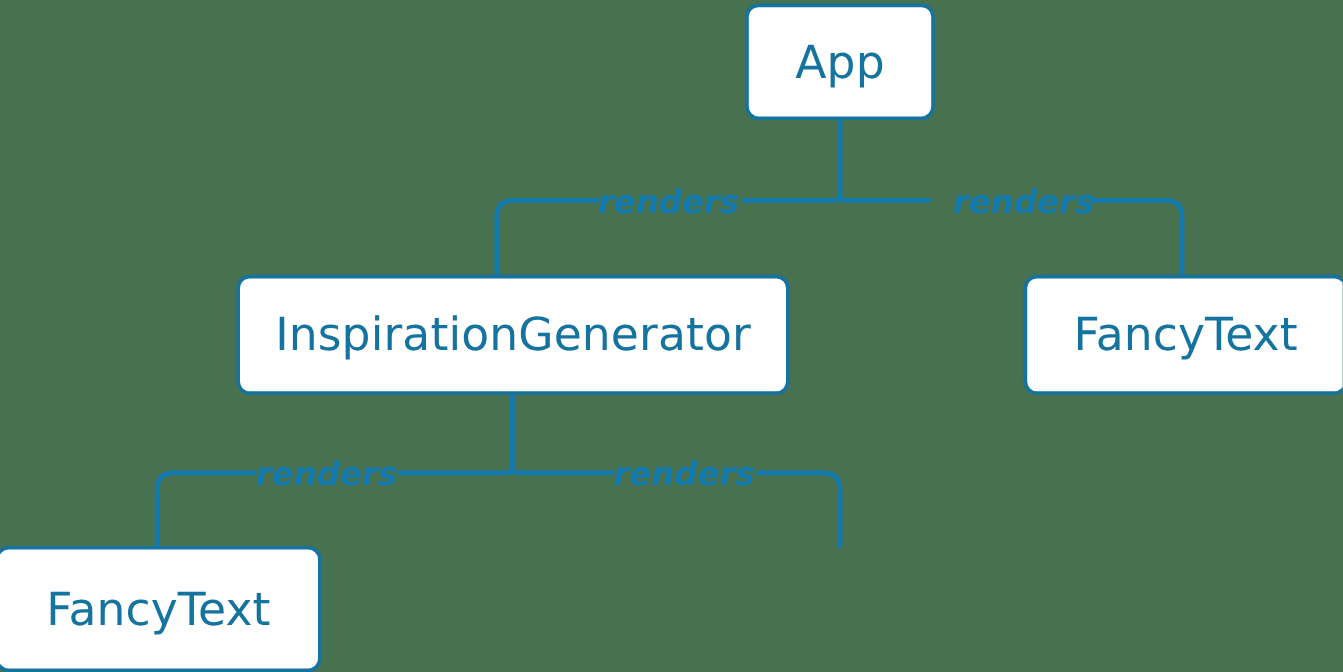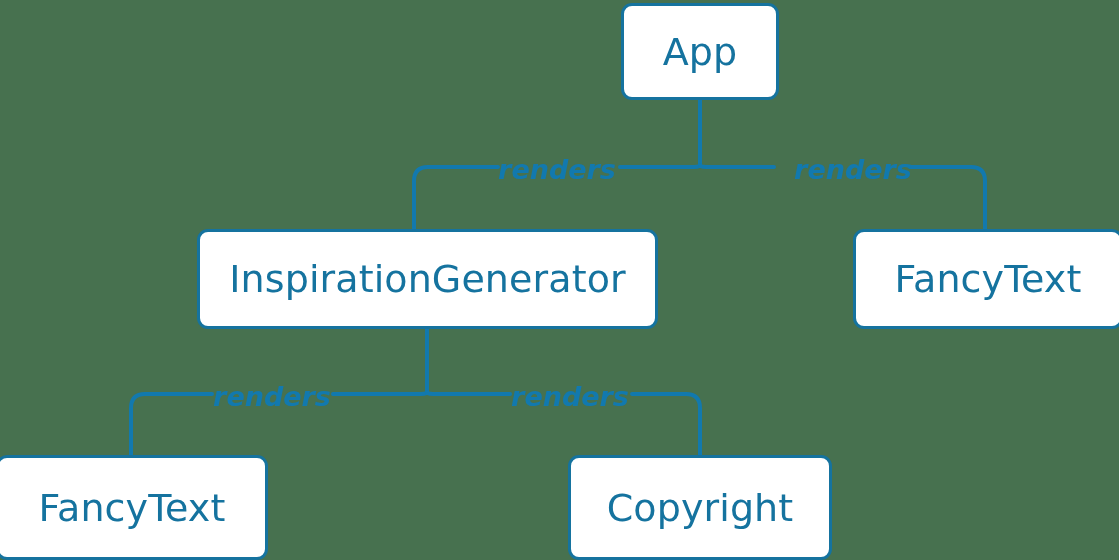--- a/index.html
+++ b/index.html
@@ -88,23 +88,20 @@
   </div>
 
   <div class="node" style="left:853px; top:229px; width:270px; height:100px;">
     <span class="node-label">FancyText</span>
   </div>
 
   <div class="node" style="left:-4px; top:455px; width:272px; height:105px;">
     <span class="node-label">FancyText</span>
   </div>
 
-  <div class="node" style="left:568px; top:455px; width:264px; height:105px;">
-    <span class="node-label">Copyright</span>
-  </div>
 
   <div class="edge-label" style="left:557px; top:169px;">renders</div>
 
   <div class="edge-label" style="left:853px; top:169px;">renders</div>
 
   <div class="edge-label" style="left:272px; top:396px;">renders</div>
 
   <div class="edge-label" style="left:570px; top:396px;">renders</div>
 
 </div>

